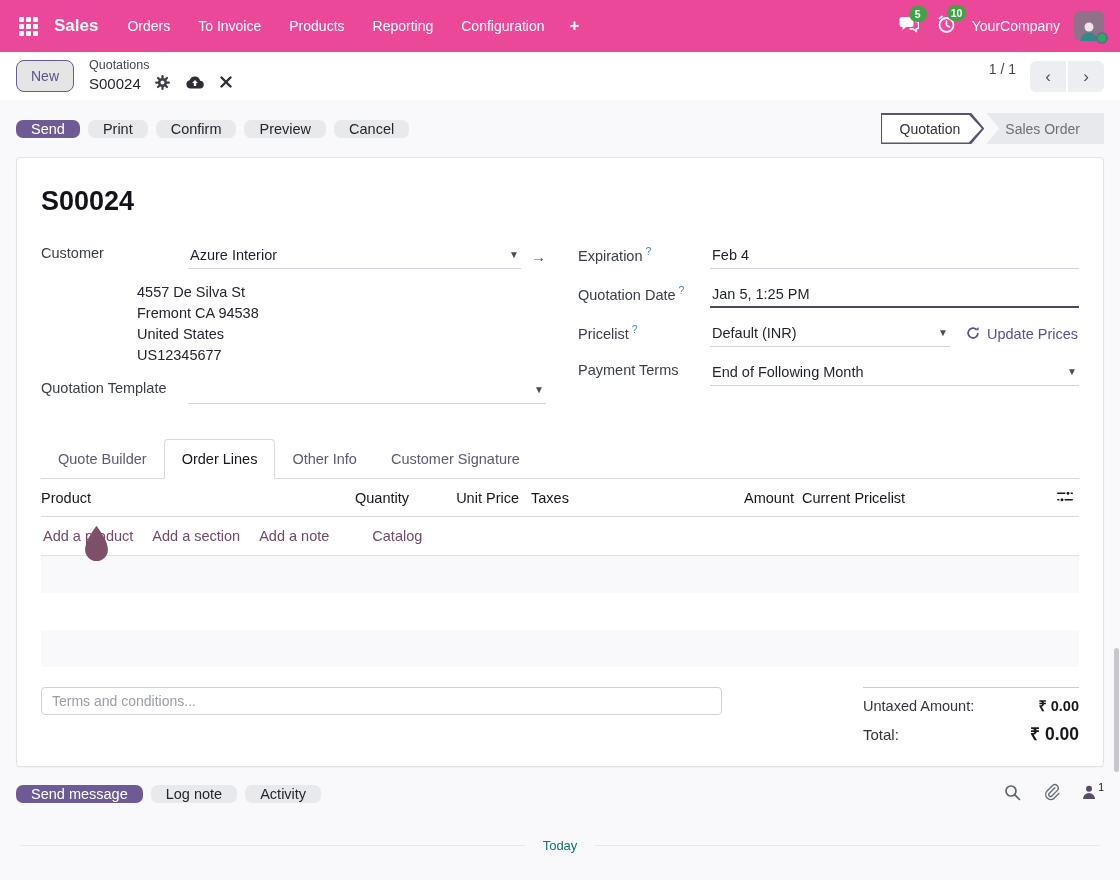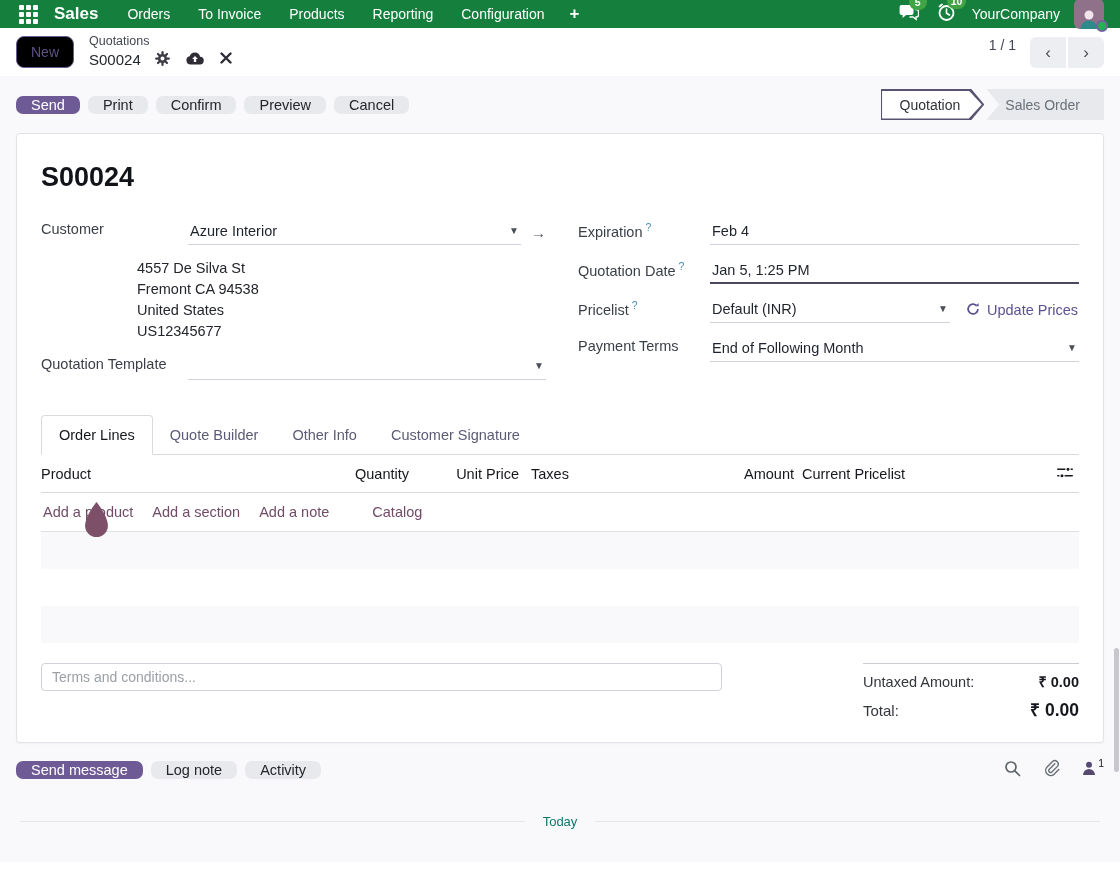--- a/index.html
+++ b/index.html
@@ -4,41 +4,41 @@
 <style>
   * { box-sizing: border-box; }
   html,body { margin:0; padding:0; }
   body {
     width:1120px; height:880px; overflow:hidden; position:relative;
     font-family:"Liberation Sans", sans-serif; font-size:14px; color:#26292f; background:#fff;
   }
   button { font-family:"Liberation Sans", sans-serif; cursor:pointer; }
 
   
-  .navbar { height:28px; background:#15803d; display:flex; align-items:center; justify-content:space-between; padding:0 16px 0 10px; color:#fff; }
+  .navbar { height:52px; background:#ec4899; display:flex; align-items:center; justify-content:space-between; padding:0 16px 0 10px; color:#fff; }
   .nav-left { display:flex; align-items:center; }
   .apps-btn { width:36px; height:36px; background:transparent; border:none; display:flex; align-items:center; justify-content:center; }
   .grid-icon { display:grid; grid-template-columns:repeat(3,5px); grid-auto-rows:5px; gap:2px; }
   .grid-icon i { background:#fff; border-radius:1px; }
   .app-name { font-size:17px; font-weight:700; margin:0 16px 0 8px; }
   .nav-menu { display:flex; align-items:center; gap:2px; }
   .nav-item { padding:6px 13px; font-size:14px; color:#fff; border-radius:4px; background:transparent; border:none; }
   .plus-btn { font-size:17px; font-weight:700; padding:4px 10px; background:transparent; border:none; color:#fff; }
   .nav-right { display:flex; align-items:center; gap:14px; }
   .icon-btn { position:relative; background:transparent; border:none; padding:2px; display:flex; }
   .badge { position:absolute; top:-8px; left:12px; background:#40a344; color:#fff; font-size:10.5px; line-height:16px; min-width:18px; height:16px; border-radius:9px; text-align:center; padding:0 4px; font-weight:700; }
   .company { font-size:14px; }
   .avatar { width:30px; height:30px; border-radius:6px; background:#8f718a; position:relative; border:none; padding:0; display:flex; align-items:flex-end; justify-content:center; overflow:visible; }
   .avatar svg { display:block; }
   .status-dot { position:absolute; right:-4px; bottom:-3px; width:12px; height:12px; border-radius:50%; background:#25b152; border:2px solid #6f639d; }
 
   
   .bc-bar { height:48px; background:#fff; display:flex; align-items:center; justify-content:space-between; padding:0 16px; }
   .bc-left { display:flex; align-items:center; gap:15px; }
-  .new-btn { height:32px; padding:0 14px; border:1px solid #6a5c93; color:#5f5186; background:#000000; border-radius:8px; font-size:14px; }
+  .new-btn { height:32px; padding:0 14px; border:1px solid #6a5c93; color:#5f5186; background:#e5e5e5; border-radius:8px; font-size:14px; }
   .crumbs { display:flex; flex-direction:column; line-height:1.2; }
   .crumb-parent { font-size:12.5px; color:#42464e; }
   .crumb-row { display:flex; align-items:center; gap:12px; }
   .crumb-current { font-size:15px; color:#1f2227; }
   .pager { display:flex; align-items:flex-start; gap:14px; }
   .pager-count { font-size:14px; color:#42464e; }
   .pager-btns { display:flex; gap:2px; }
   .pager-btn { width:36px; height:31px; background:#eceef1; border:none; color:#4b5056; font-size:17px; line-height:1; }
   .pager-btn.prev { border-radius:6px 0 0 6px; }
   .pager-btn.next { border-radius:0 6px 6px 0; }
@@ -313,22 +313,22 @@
           <span class="flabel">Payment Terms</span>
           <div class="fline">
             <span>End of Following Month</span>
             <span class="caret">▼</span>
           </div>
         </div>
       </div>
     </div>
 
     <div class="tabs">
+      <button class="tab">Quote Builder</button>
       <button class="tab active">Order Lines</button>
-      <button class="tab">Quote Builder</button>
       <button class="tab">Other Info</button>
       <button class="tab">Customer Signature</button>
     </div>
 
     <div class="ol-head">
       <span>Product</span>
       <span class="ta-r">Quantity</span>
       <span class="ta-r">Unit Price</span>
       <span class="pl12">Taxes</span>
       <span class="ta-r">Amount</span>

